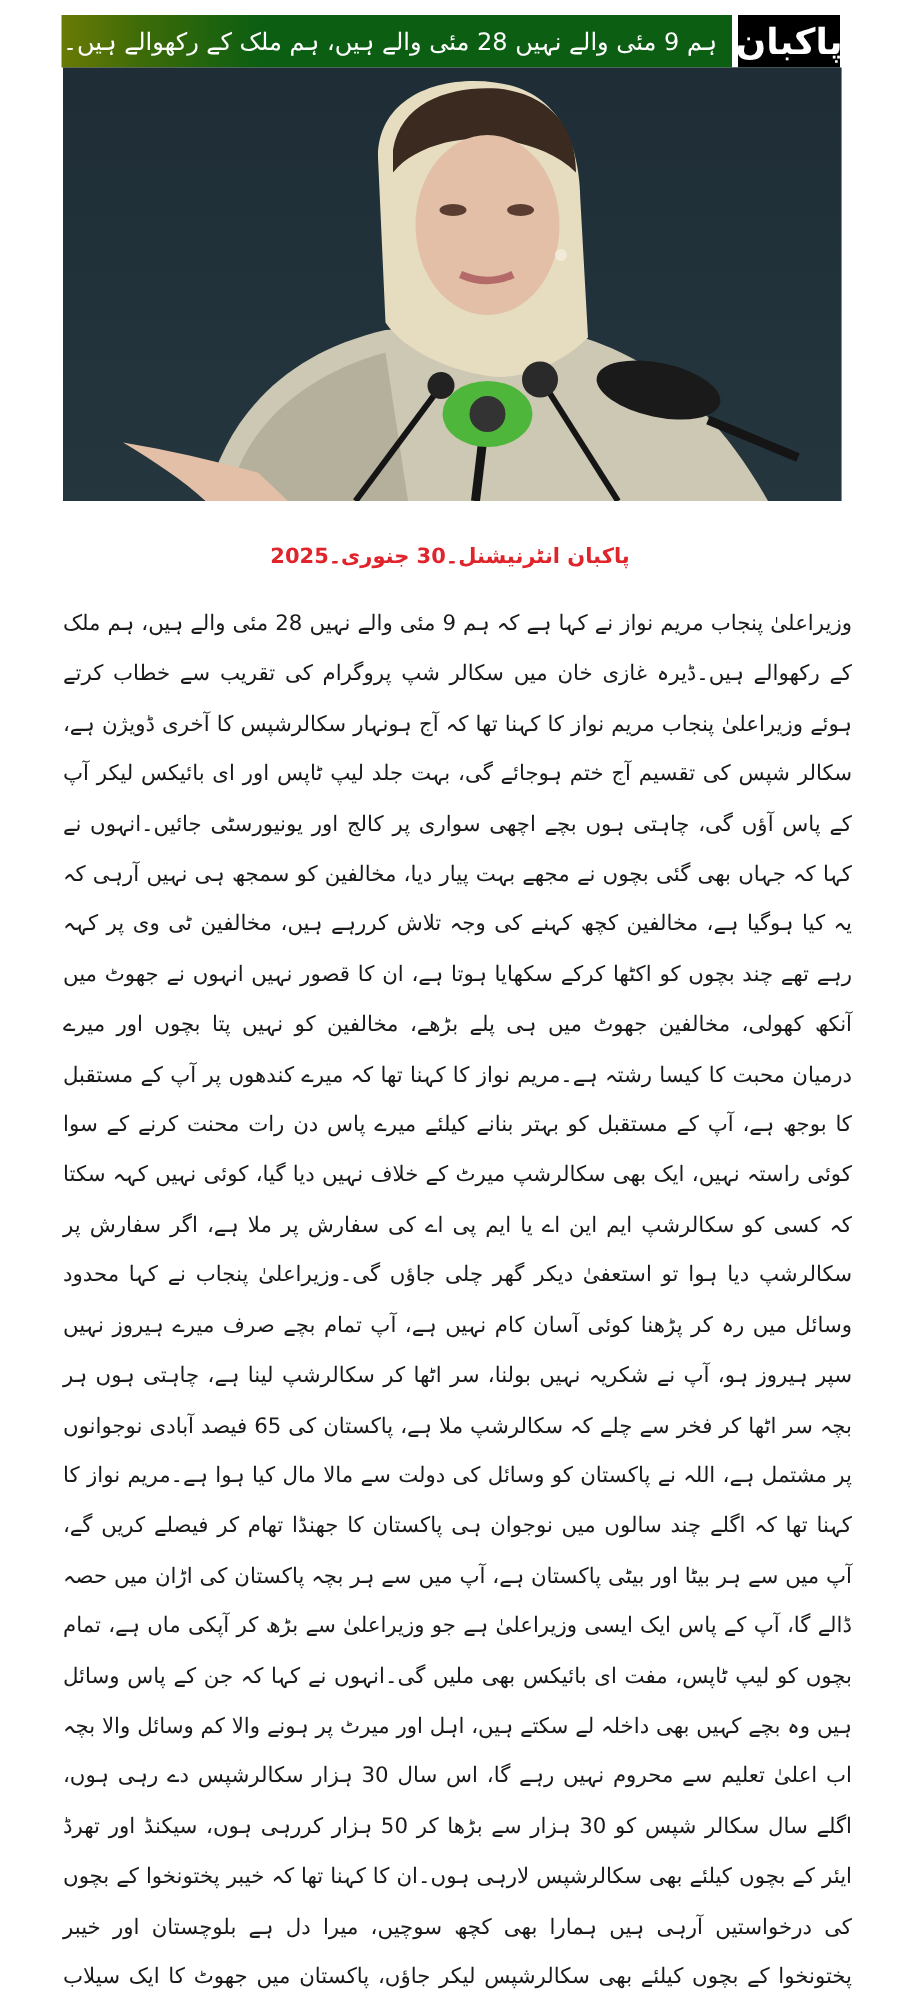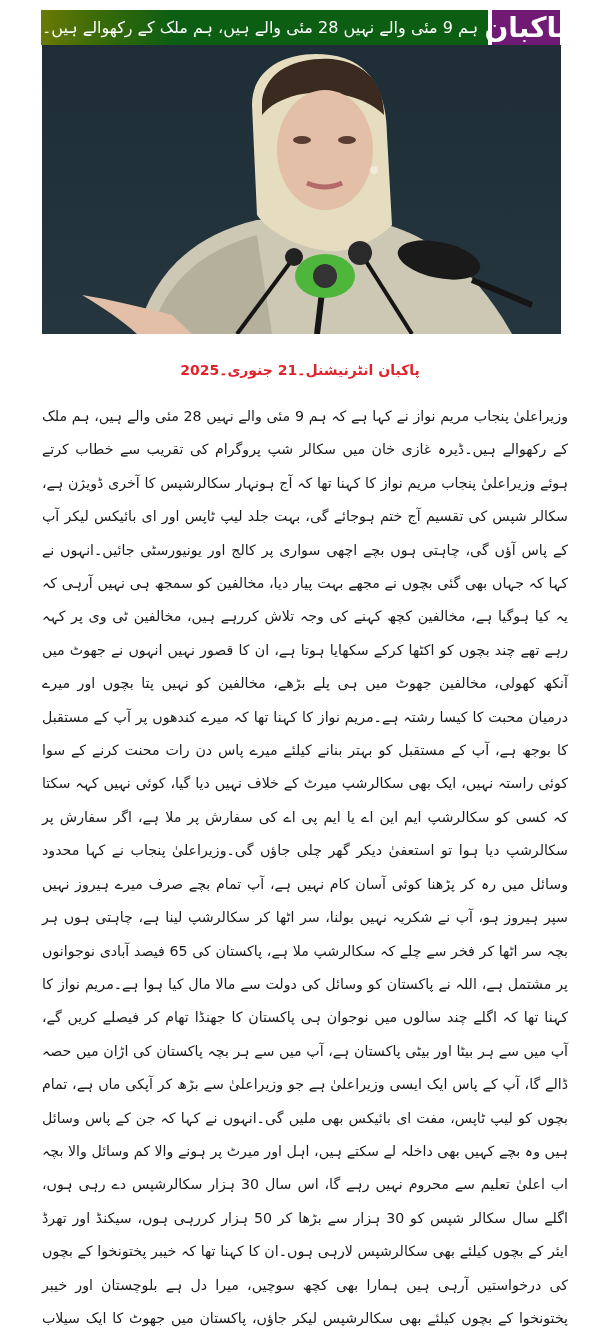--- a/index.html
+++ b/index.html
@@ -2,22 +2,22 @@
 <html><head>
   <meta charset="utf-8">
   <style>
     html, body { margin: 0; padding: 0; background: #ffffff; }
     body { width: 600px; height: 1341px; position: relative; overflow: hidden; font-family: "DejaVu Sans", sans-serif; }
     .header {
       position: absolute; left: 41px; top: 10px; width: 519px; height: 35px;
       display: flex; flex-direction: row-reverse; align-items: stretch;
     }
     .brand {
-      width: 68px; background: #701a75; color: #ffffff; font-weight: bold;
-      font-size: 28px; display: flex; align-items: center; justify-content: center;
+      width: 68px; background: #000000; color: #ffffff; font-weight: bold;
+      font-size: 24px; display: flex; align-items: center; justify-content: center;
       direction: rtl; font-family: "DejaVu Sans", sans-serif;
       border-left: 4px solid #ffffff;
     }
     .headline {
       flex: 1; background: linear-gradient(to right, #6a7a05 0%, #3d6b08 12%, #0b5e12 30%, #0b5e12 100%);
       color: #ffffff; font-size: 16px; display: flex; align-items: center;
       justify-content: flex-start; direction: rtl; padding-right: 10px;
       font-family: "DejaVu Sans", sans-serif; white-space: nowrap; overflow: hidden;
     }
     .photo {
@@ -76,18 +76,18 @@
     <circle cx="283" cy="231" r="12" fill="#333"></circle>
     <line x1="320" y1="210" x2="370" y2="289" stroke="#151515" stroke-width="4"></line>
     <circle cx="318" cy="208" r="12" fill="#2a2a2a"></circle>
     <ellipse cx="397" cy="215" rx="42" ry="18" fill="#1a1a1a" transform="rotate(12 397 215)"></ellipse>
     <line x1="430" y1="235" x2="490" y2="260" stroke="#151515" stroke-width="6"></line>
 
     <path d="M40 250 C70 255 100 262 130 270 L150 289 L95 289 C80 275 60 262 40 250 Z" fill="#e2bfa6"></path>
   </svg>
 </div>
 
-<div class="dateline">پاکبان انٹرنیشنل۔21 جنوری۔2025</div>
+<div class="dateline">پاکبان انٹرنیشنل۔30 جنوری۔2025</div>
 
 <div class="article">
   <p>وزیراعلیٰ پنجاب مریم نواز نے کہا ہے کہ ہم 9 مئی والے نہیں 28 مئی والے ہیں، ہم ملک کے رکھوالے ہیں۔ڈیرہ غازی خان میں سکالر شپ پروگرام کی تقریب سے خطاب کرتے ہوئے وزیراعلیٰ پنجاب مریم نواز کا کہنا تھا کہ آج ہونہار سکالرشپس کا آخری ڈویژن ہے، سکالر شپس کی تقسیم آج ختم ہوجائے گی، بہت جلد لیپ ٹاپس اور ای بائیکس لیکر آپ کے پاس آؤں گی، چاہتی ہوں بچے اچھی سواری پر کالج اور یونیورسٹی جائیں۔انہوں نے کہا کہ جہاں بھی گئی بچوں نے مجھے بہت پیار دیا، مخالفین کو سمجھ ہی نہیں آرہی کہ یہ کیا ہوگیا ہے، مخالفین کچھ کہنے کی وجہ تلاش کررہے ہیں، مخالفین ٹی وی پر کہہ رہے تھے چند بچوں کو اکٹھا کرکے سکھایا ہوتا ہے، ان کا قصور نہیں انہوں نے جھوٹ میں آنکھ کھولی، مخالفین جھوٹ میں ہی پلے بڑھے، مخالفین کو نہیں پتا بچوں اور میرے درمیان محبت کا کیسا رشتہ ہے۔مریم نواز کا کہنا تھا کہ میرے کندھوں پر آپ کے مستقبل کا بوجھ ہے، آپ کے مستقبل کو بہتر بنانے کیلئے میرے پاس دن رات محنت کرنے کے سوا کوئی راستہ نہیں، ایک بھی سکالرشپ میرٹ کے خلاف نہیں دیا گیا، کوئی نہیں کہہ سکتا کہ کسی کو سکالرشپ ایم این اے یا ایم پی اے کی سفارش پر ملا ہے، اگر سفارش پر سکالرشپ دیا ہوا تو استعفیٰ دیکر گھر چلی جاؤں گی۔وزیراعلیٰ پنجاب نے کہا محدود وسائل میں رہ کر پڑھنا کوئی آسان کام نہیں ہے، آپ تمام بچے صرف میرے ہیروز نہیں سپر ہیروز ہو، آپ نے شکریہ نہیں بولنا، سر اٹھا کر سکالرشپ لینا ہے، چاہتی ہوں ہر بچہ سر اٹھا کر فخر سے چلے کہ سکالرشپ ملا ہے، پاکستان کی 65 فیصد آبادی نوجوانوں پر مشتمل ہے، اللہ نے پاکستان کو وسائل کی دولت سے مالا مال کیا ہوا ہے۔مریم نواز کا کہنا تھا کہ اگلے چند سالوں میں نوجوان ہی پاکستان کا جھنڈا تھام کر فیصلے کریں گے، آپ میں سے ہر بیٹا اور بیٹی پاکستان ہے، آپ میں سے ہر بچہ پاکستان کی اڑان میں حصہ ڈالے گا، آپ کے پاس ایک ایسی وزیراعلیٰ ہے جو وزیراعلیٰ سے بڑھ کر آپکی ماں ہے، تمام بچوں کو لیپ ٹاپس، مفت ای بائیکس بھی ملیں گی۔انہوں نے کہا کہ جن کے پاس وسائل ہیں وہ بچے کہیں بھی داخلہ لے سکتے ہیں، اہل اور میرٹ پر ہونے والا کم وسائل والا بچہ اب اعلیٰ تعلیم سے محروم نہیں رہے گا، اس سال 30 ہزار سکالرشپس دے رہی ہوں، اگلے سال سکالر شپس کو 30 ہزار سے بڑھا کر 50 ہزار کررہی ہوں، سیکنڈ اور تھرڈ ایئر کے بچوں کیلئے بھی سکالرشپس لارہی ہوں۔ان کا کہنا تھا کہ خیبر پختونخوا کے بچوں کی درخواستیں آرہی ہیں ہمارا بھی کچھ سوچیں، میرا دل ہے بلوچستان اور خیبر پختونخوا کے بچوں کیلئے بھی سکالرشپس لیکر جاؤں، پاکستان میں جھوٹ کا ایک سیلاب بھی آیا ہے، سوشل اور ڈیجیٹل میڈیا نے چیزوں کو آسان کردیا ہے۔مریم نواز نے تحریک انصاف پر تنقید کرتے ہوئے کہا کہ جب 4 سال کوئی کام نہ کیا ہو تو آخر میں آپ کہتے ہیں وہ چور ہے، آگ لگادو، گھسیٹو، سوشل میڈیا پر جھوٹ کا بازار گرم ہے، سچ تسمے باندھ رہا ہوتا ہے جھوٹ پوری دنیا کا چکر لگا کر آ گیا ہوتا ہے، پراپیگنڈا وہ کررہے ہیں جنہوں نے بچوں کے ہاتھوں میں لیپ ٹاپس نہیں دیئے، پراپیگنڈا وہ کررہے ہیں جو پولیس اور رینجرز کے سر پھاڑنے کے عادی ہیں۔وزیراعلیٰ پنجاب کا کہنا تھا کہ پاکستان ہماری ریڈ لائن ہے، سب ہماری فورسز ہیں، پولیس جیسی بھی ہے آپ کی مدد کیلئے آتی ہے، رینجرز کے جوانوں کو گولیاں مار کر شہید کیا گیا، یہی رینجرز کے جوان ہماری جانوں کی حفاظت کیلئے اپنی جانیں قربان کرتے ہیں۔</p>
 
 </div>
 
 </body></html>

